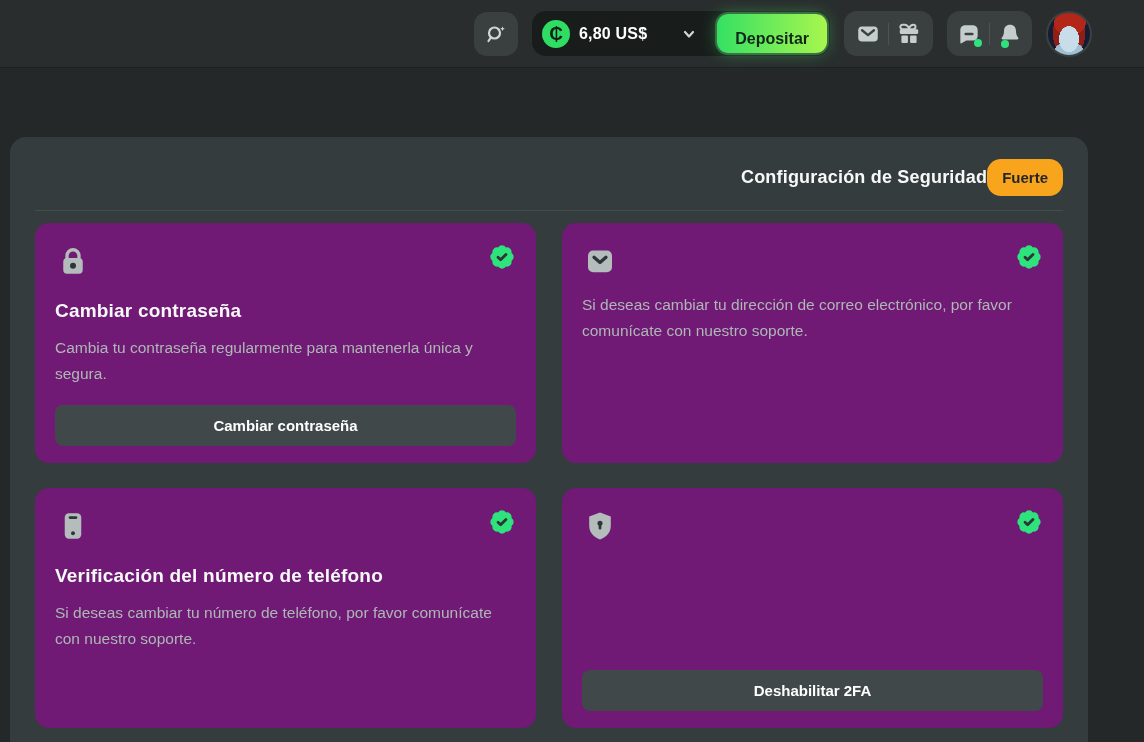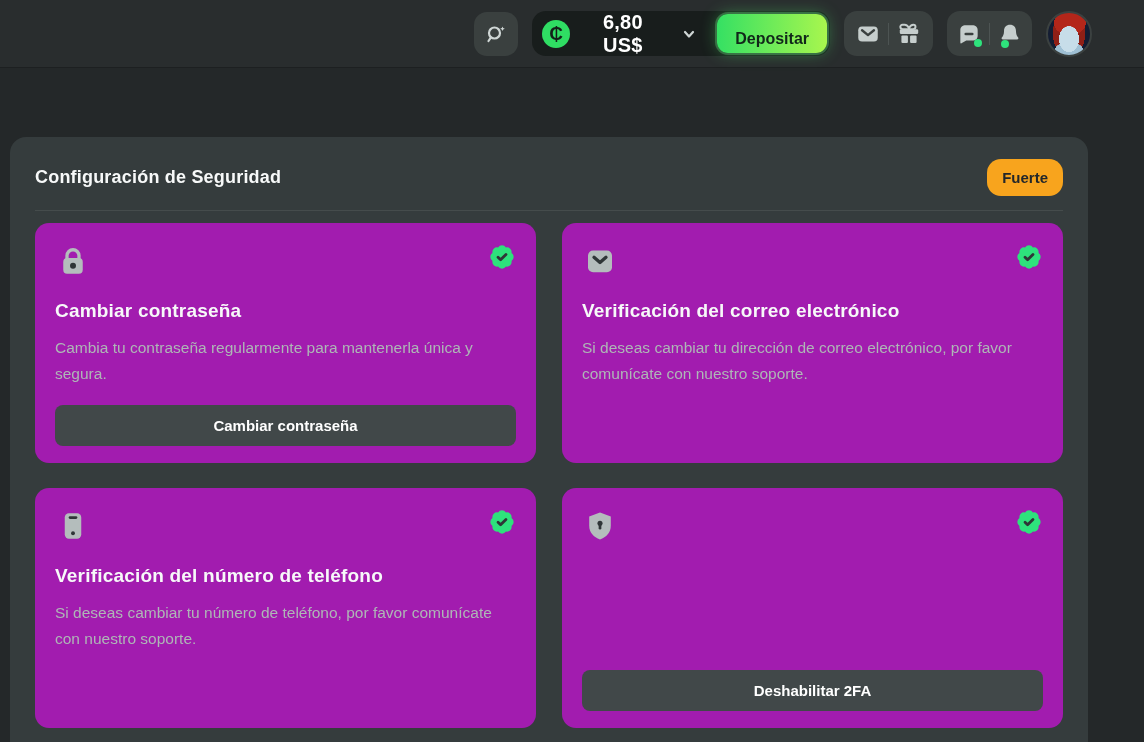--- a/index.html
+++ b/index.html
@@ -42,21 +42,21 @@
   .coin {
     width: 28px; height: 28px;
     border-radius: 50%;
     background: #2fdd63;
     color: #132019;
     font-weight: bold;
     font-size: 19px;
     display: flex; align-items: center; justify-content: center;
     flex: 0 0 auto;
   }
-  .balance { font-weight: bold; font-size: 20px; color: #fff; letter-spacing: .2px; margin-left: 24px; }
+  .balance { font-weight: bold; font-size: 16px; color: #fff; letter-spacing: .2px; }
   .wallet-chevron { margin-left: auto; margin-right: 12px; display: flex; }
   .deposit-btn {
     height: 39px;
     padding: 16px 18px;
     border: none;
     border-radius: 11px;
     background: linear-gradient(90deg, #35e063, #a8f64e);
     box-shadow: 0 0 0 2px rgba(120,245,140,.28), 0 0 16px rgba(80,240,110,.40);
     color: #11271a;
     font-weight: bold;
@@ -104,21 +104,21 @@
   
   .panel {
     position: absolute;
     left: 10px; top: 137px;
     width: 1078px; height: 620px;
     background: #353c3d;
     border-radius: 16px;
     padding: 20px 25px 0 25px;
   }
   .panel-head {
-    display: flex; align-items: center; justify-content: space-between;
+    display: flex; align-items: center; justify-content: flex-end;
     padding: 2px 0 14px 0;
   }
   .panel-title { font-size: 18px; font-weight: bold; color: #f7f9f9; letter-spacing: .2px; }
   .strength-badge {
     background: #f8a41d;
     color: #23272a;
     font-weight: bold;
     font-size: 15px;
     padding: 10px 15px;
     border-radius: 14px;
@@ -126,21 +126,21 @@
   .panel-divider { border: none; border-top: 1px solid #454c4c; margin: 0 0 12px 0; }
 
   .cards {
     display: grid;
     grid-template-columns: 1fr 1fr;
     gap: 25px 26px;
   }
   .card {
     position: relative;
     height: 240px;
-    background: #a21caf;
+    background: #701a75;
     border-radius: 14px;
     padding: 20px;
   }
   .card-top { display: flex; align-items: flex-start; justify-content: space-between; }
   .card-title {
     margin-top: 21px;
     font-size: 19px;
     font-weight: bold;
     color: #f7f9f9;
     letter-spacing: .2px;
@@ -276,21 +276,20 @@
             <polyline points="8,9.5 12,13 16,9.5" fill="none" stroke="#2f3637" stroke-width="2.2" stroke-linecap="round" stroke-linejoin="round"></polyline>
           </svg>
         </span>
         <span class="seal">
           <svg width="28" height="28" viewBox="0 0 24 24">
             <path d="M3.85 8.62a4 4 0 0 1 4.78-4.77 4 4 0 0 1 6.74 0 4 4 0 0 1 4.78 4.78 4 4 0 0 1 0 6.74 4 4 0 0 1-4.77 4.78 4 4 0 0 1-6.75 0 4 4 0 0 1-4.78-4.77 4 4 0 0 1 0-6.76Z" fill="#2ee27c"></path>
             <path d="m8.6 12.2 2.2 2.2 4.6-4.6" fill="none" stroke="#2f3637" stroke-width="2.4" stroke-linecap="round" stroke-linejoin="round"></path>
           </svg>
         </span>
       </div>
-      <h2 class="card-title">Verificación del correo electrónico</h2>
       <p class="card-desc">Si deseas cambiar tu dirección de correo electrónico, por favor comunícate con nuestro soporte.</p>
     </article>
 
     <article class="card">
       <div class="card-top">
         <span style="display:flex">
           <svg width="36" height="36" viewBox="0 0 24 24">
             <rect x="6.5" y="3.5" width="11" height="17" rx="2.8" fill="#b4bdbc"></rect>
             <line x1="10" y1="6.4" x2="14" y2="6.4" stroke="#2f3637" stroke-width="1.8" stroke-linecap="round"></line>
             <circle cx="12" cy="16.8" r="1.3" fill="#2f3637"></circle>

